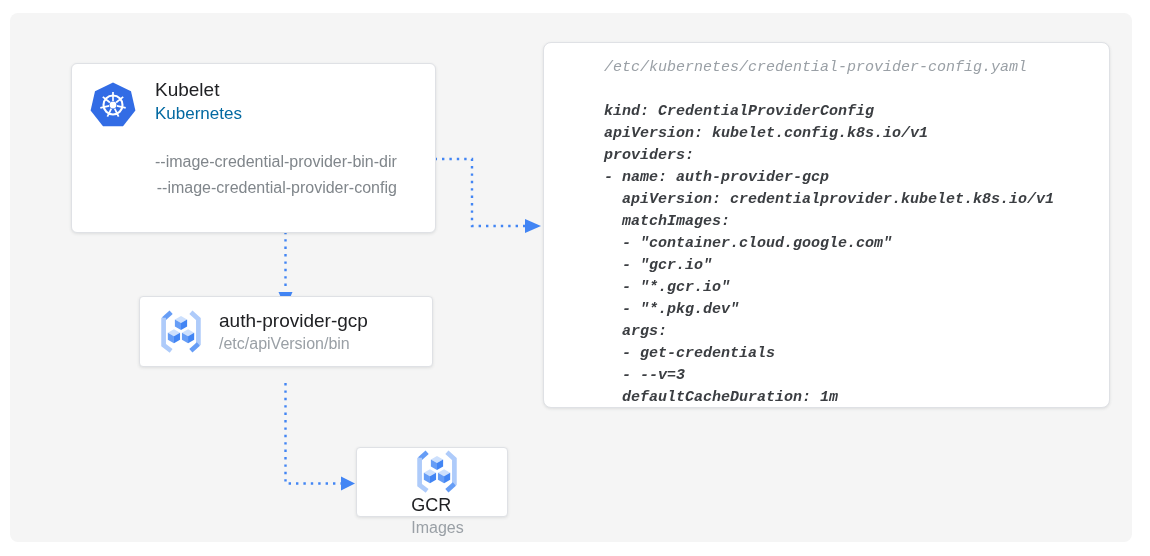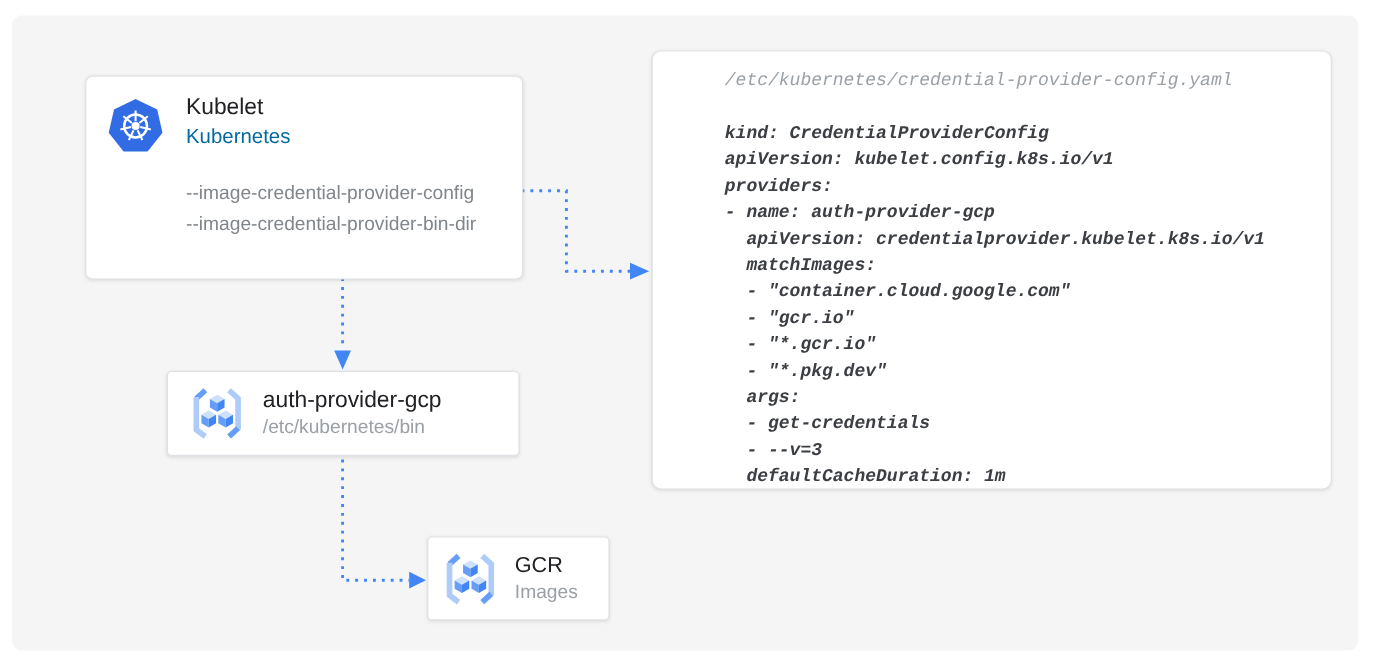--- a/index.html
+++ b/index.html
@@ -22,21 +22,21 @@
 
   .card {
     position: absolute;
     background: #ffffff;
     border: 1px solid #dfe1e5;
     box-shadow: 0 1px 3px rgba(60,64,67,0.12);
     box-sizing: border-box;
   }
 
   
-  .card.kubelet { left: 71px; top: 63px; width: 365px; height: 170px; border-radius: 6px; }
+  .card.kubelet { left: 71px; top: 63px; width: 365px; height: 170px; border-radius: 6px; text-align: right; }
   .kubelet .node-icon { position: absolute; left: 17px; top: 17px; }
   .kubelet .node-title { position: absolute; left: 83px; top: 15px; font-size: 19px; color: #202124; }
   .kubelet .node-subtitle { position: absolute; left: 83px; top: 40px; font-size: 17px; color: #0369a1; }
   .kubelet .flags { position: absolute; left: 83px; top: 85px; font-size: 16px; color: #80868b; line-height: 26px; }
 
   
   .card.yaml { left: 543px; top: 42px; width: 567px; height: 366px; border-radius: 8px; padding: 14px 0 0 60px; }
   .code-header {
     font-family: "Liberation Mono", monospace;
     font-style: italic;
@@ -48,22 +48,22 @@
     margin: 22px 12px 0 0;
     font-family: "Liberation Mono", monospace;
     font-style: italic;
     font-weight: bold;
     font-size: 15px; line-height: 22px;
     color: #3b3e42;
     white-space: pre;
   }
 
   
-  .card.auth { left: 139px; top: 309px; width: 294px; height: 71px; border-radius: 4px; display: flex; align-items: center; }
-  .card.gcr  { left: 356px; top: 447px; width: 152px; height: 70px; border-radius: 4px; display: flex; align-items: center; }
+  .card.auth { left: 139px; top: 296px; width: 294px; height: 71px; border-radius: 4px; display: flex; align-items: center; }
+  .card.gcr  { left: 356px; top: 447px; width: 152px; height: 70px; border-radius: 4px; display: flex; align-items: center; flex-direction: column; }
   .node-flex-icon { flex: 0 0 auto; }
   .auth .node-flex-icon { margin-left: 15px; }
   .gcr  .node-flex-icon { margin-left: 9px; }
   .node-text { margin-left: 12px; }
   .gcr .node-text { margin-left: 11px; }
   .node-text .node-title { font-size: 19px; color: #202124; }
   .gcr .node-text .node-title { font-size: 18px; }
   .node-text .node-subtitle { font-size: 16px; color: #9aa0a6; margin-top: 3px; }
 </style>
 </head>
@@ -101,22 +101,22 @@
           <line x1="22.3" y1="27.6" x2="18.4" y2="35.7"></line>
           <line x1="20.1" y1="24.9" x2="11.3" y2="26.9"></line>
           <line x1="20.9" y1="21.5" x2="13.8" y2="15.9"></line>
         </g>
       </g>
       <circle cx="24" cy="24" r="3.4" fill="#ffffff"></circle>
     </svg>
     <div class="node-title">Kubelet</div>
     <div class="node-subtitle">Kubernetes</div>
     <div class="flags">
+      <div>--image-credential-provider-bin-dir</div>
       <div>--image-credential-provider-config</div>
-      <div>--image-credential-provider-bin-dir</div>
     </div>
   </div>
 
   <div class="card yaml">
     <div class="code-header">/etc/kubernetes/credential-provider-config.yaml</div>
     <pre class="code">kind: CredentialProviderConfig
 apiVersion: kubelet.config.k8s.io/v1
 providers:
 - name: auth-provider-gcp
   apiVersion: credentialprovider.kubelet.k8s.io/v1
@@ -152,21 +152,21 @@
         </g>
         <g>
           <polygon points="34.5,22.5 41,26.25 34.5,30 28,26.25" fill="#cde0fd"></polygon>
           <polygon points="28,26.25 34.5,30 34.5,37.5 28,33.75" fill="#669df6"></polygon>
           <polygon points="41,26.25 34.5,30 34.5,37.5 41,33.75" fill="#4285f4"></polygon>
         </g>
       </g>
     </svg>
     <div class="node-text">
       <div class="node-title">auth-provider-gcp</div>
-      <div class="node-subtitle">/etc/kubernetes/bin</div>
+      <div class="node-subtitle">/etc/apiVersion/bin</div>
     </div>
   </div>
 
   <div class="card gcr">
     <svg class="node-flex-icon" width="52" height="47" viewBox="0 0 54 50">
       <g fill="none" stroke-linecap="butt">
         <polyline points="16.5,4.5 8.5,11.8" stroke="#669df6" stroke-width="5"></polyline>
         <polyline points="8.5,10.5 8.5,39.5 16.5,45.5" stroke="#aecbfa" stroke-width="5"></polyline>
         <polyline points="37.5,4.5 45.5,11.8 45.5,39.5" stroke="#aecbfa" stroke-width="5"></polyline>
         <polyline points="45.5,38.2 37.5,45.5" stroke="#669df6" stroke-width="5"></polyline>

